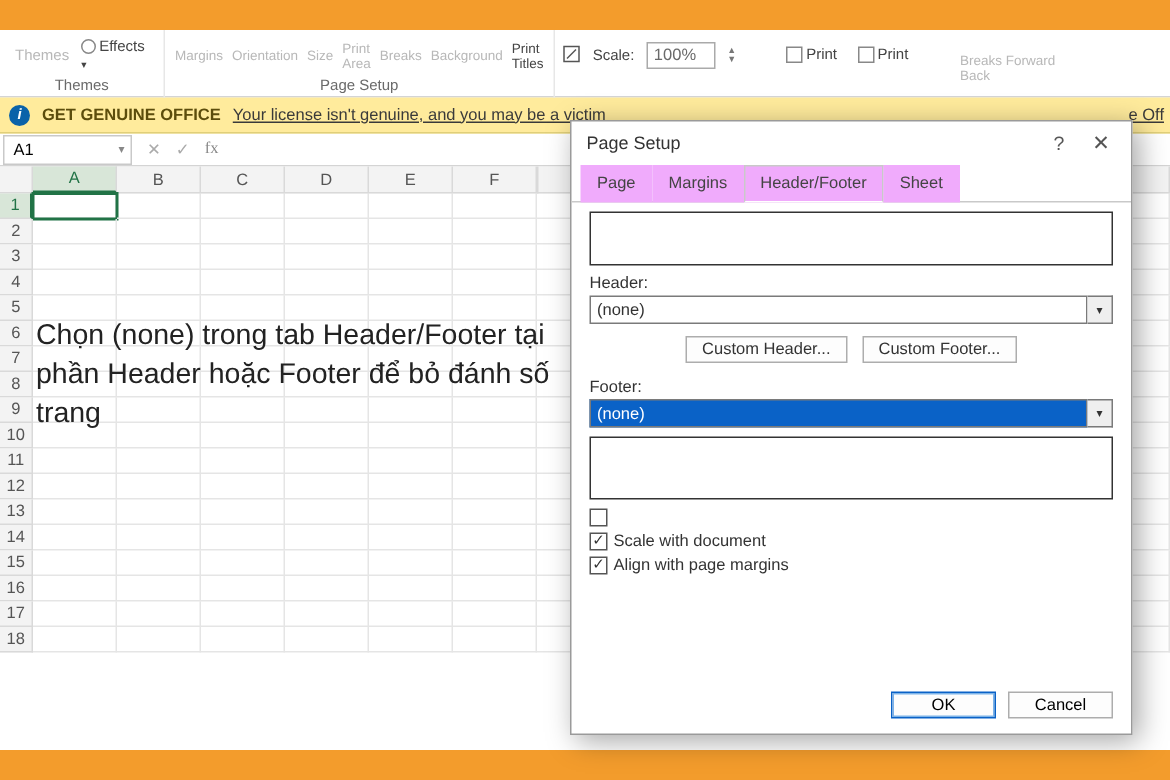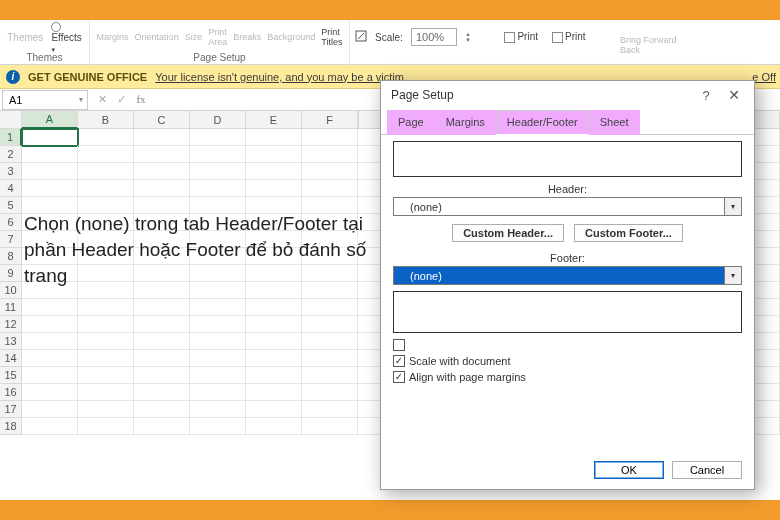--- a/index.html
+++ b/index.html
@@ -47,44 +47,44 @@
 .dialog { position:absolute; left:380px; top:60px; width:375px; height:410px; background:#fff; border:1px solid #9a9a9a; box-shadow: 4px 4px 18px rgba(0,0,0,0.35); display:flex; flex-direction:column; }
 .titlebar { height:28px; display:flex; align-items:center; padding:0 6px 0 10px; font-size:12px; color:#333; }
 .titlebar .spacer { flex:1; }
 .tb-btn { width:28px; text-align:center; font-size:13px; color:#555; }
 .tb-x { font-size:14px; }
 .tabstrip { display:flex; padding: 0 6px; gap:0; border-bottom:1px solid #c9c9c9; font-size:11px; }
 .tab { padding:5px 10px 6px 10px; border:1px solid transparent; border-bottom:none; color:#444; position:relative; top:1px; background:#f0abfc; }
 .tab.active { border-color:#c9c9c9; border-bottom:1px solid #fff; }
 .dlg-body { padding:6px 12px 10px 12px; flex:1; display:flex; flex-direction:column; font-size:11px; color:#333; }
 .preview-box { height:36px; border:1px solid #333; background:#fff; margin-bottom:4px; }
-.field-label { font-size:11px; margin:2px 0 2px 0;text-align:center; }
+.field-label { font-size:11px; margin:2px 0 2px 0; }
 .combo { display:flex; height:19px; }
-.combo-input { flex:1; border:1px solid #7a7a7a; padding:0 16px; font-size:11px; display:flex; align-items:center; }
+.combo-input { flex:1; border:1px solid #7a7a7a; padding:0 4px; font-size:11px; display:flex; align-items:center; }
 .combo-btn { width:17px; border:1px solid #7a7a7a; border-left:none; background:#efefef; display:flex; align-items:center; justify-content:center; font-size:8px; }
 .combo.selblue .combo-input { background:#0a62c7; color:#fff; }
-.btnrow { display:flex; justify-content:center; gap:10px; margin:8px 0;font-weight:bold; }
+.btnrow { display:flex; justify-content:center; gap:10px; margin:8px 0; }
 .btnrow.right { justify-content:flex-end; }
 .wbtn { border:1px solid #adadad; background:#fdfdfd; font-size:11px; padding:2px 10px; min-width:86px; text-align:center; }
 .wbtn.small { min-width:70px; }
 .wbtn.primary { border:1px solid #0a62c7; box-shadow: inset 0 0 0 1px #7db3e8; }
 .chkrow { display:flex; align-items:center; gap:4px; margin:2px 0; font-size:11px; }
 .chkbox { width:12px; height:12px; border:1px solid #555; display:flex; align-items:center; justify-content:center; font-size:10px; line-height:10px; }
 .dlg-footer { padding:10px 12px; display:flex; justify-content:flex-end; gap:8px; }
 .scale-input { border:1px solid #aaa; width:46px; height:18px; font-size:11px; display:flex; align-items:center; padding:0 4px; }
 .spin { width:10px; display:flex; flex-direction:column; font-size:6px; color:#777; line-height:6px; }
 svg.icon { width:12px; height:12px; }
 </style>
 </head>
 <body>
 
 <div class="canvas">
 
   <div class="ribbon">
-    <div class="rib-group" style="width:90px">
+    <div class="rib-group" style="width:110px">
       <div class="rib-items">
         <span class="rib-btn rib-dim">Themes</span>
         <span class="rib-btn"><span style="display:inline-block;width:10px;height:10px;border:1px solid #888;border-radius:50%;margin-right:2px;vertical-align:middle"></span><span>Effects</span> <span style="font-size:7px">▾</span></span>
       </div>
       <div class="rib-label">Themes</div>
     </div>
     <div class="rib-group" style="width:260px">
       <div class="rib-items rib-dim" style="gap:6px;font-size:9px">
         <span>Margins</span>
         <span>Orientation</span>
@@ -110,21 +110,21 @@
     </div>
     <div class="rib-group" style="width:130px;border-right:none">
       <div class="rib-items" style="gap:14px">
         <span class="rib-btn"><span class="chk"></span><span>Print</span></span>
         <span class="rib-btn"><span class="chk"></span><span>Print</span></span>
       </div>
       <div class="rib-label">&nbsp;</div>
     </div>
     <div class="rib-group rib-dim" style="border-right:none;padding-right:0">
       <div class="rib-items" style="flex-direction:column;gap:0;font-size:9px;align-items:flex-start">
-        <span style="white-space:nowrap">Bring Forward</span>
+        <span style="white-space:nowrap">Breaks Forward</span>
         <span>Back</span>
       </div>
     </div>
   </div>
 
   <div class="warnbar">
     <span class="warn-icon">i</span>
     <span class="warn-title">GET GENUINE OFFICE</span>
     <span class="warn-link">Your license isn't genuine, and you may be a victim</span>
     <span style="flex:1"></span>

